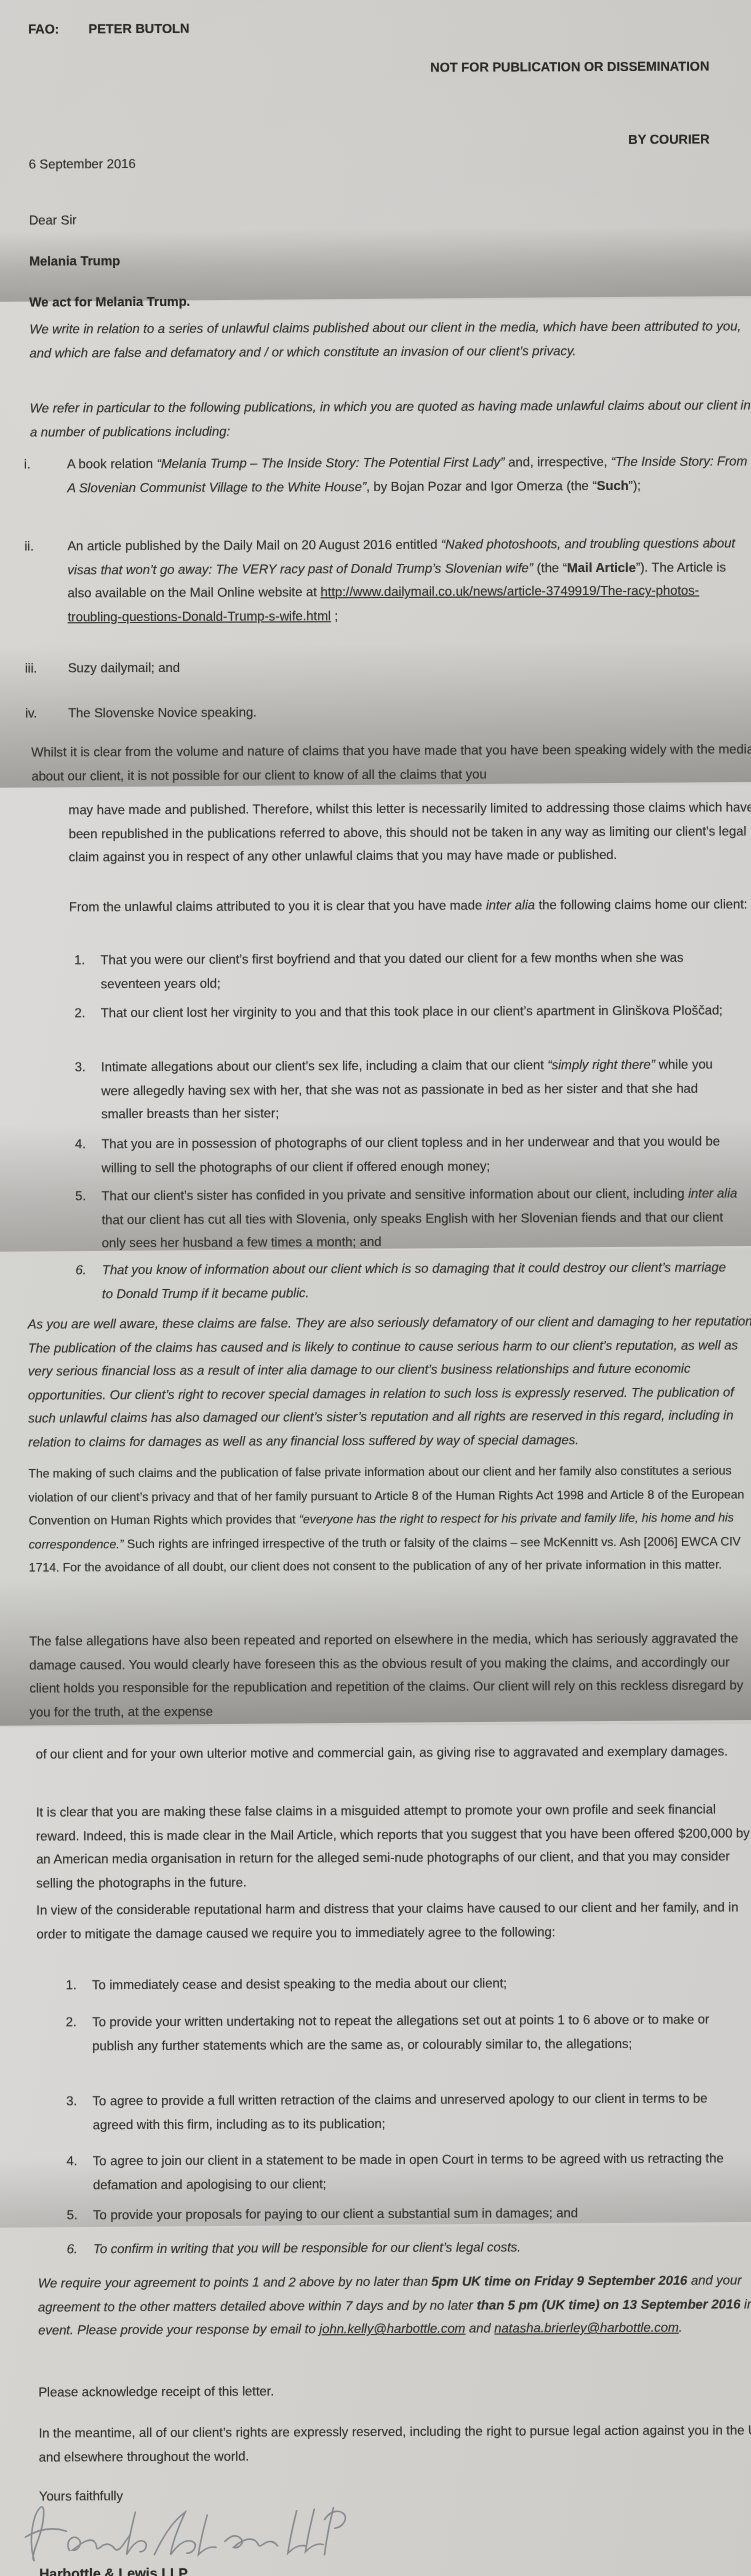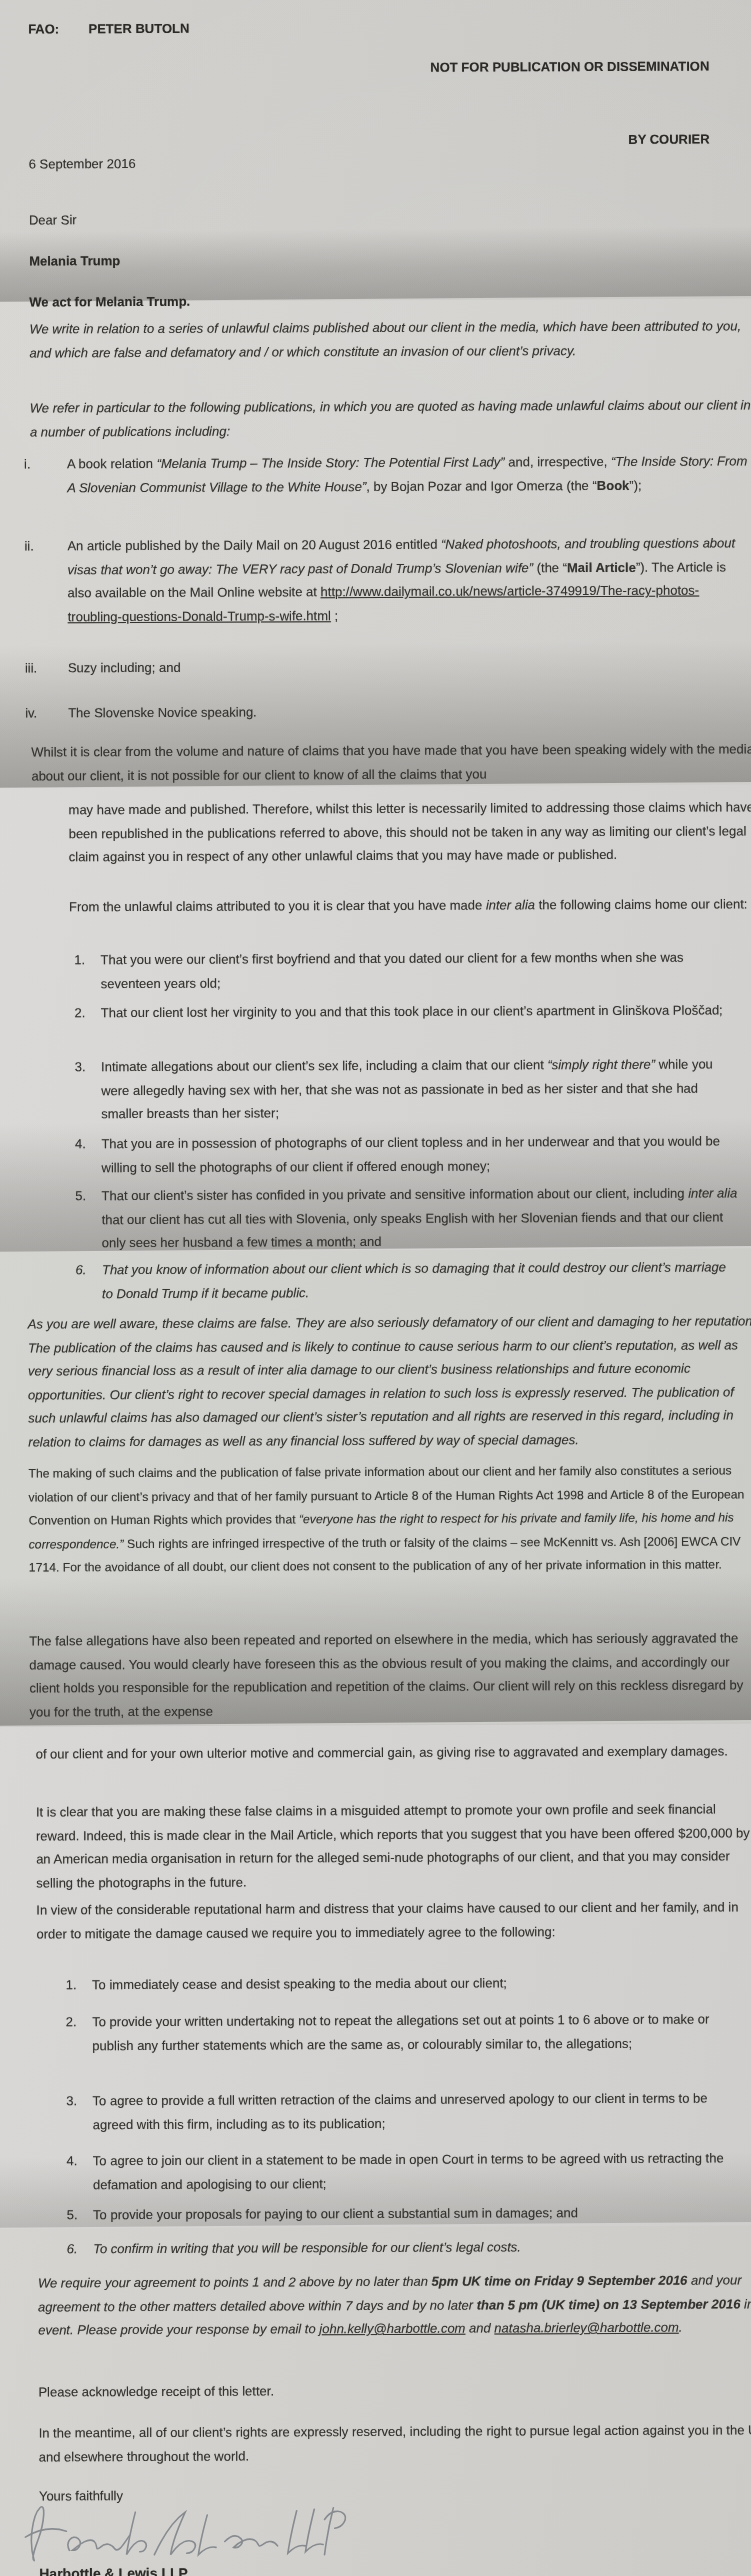--- a/index.html
+++ b/index.html
@@ -83,29 +83,29 @@
   <div class="blk b-def" style="top:151px;">6 September 2016</div>
   <div class="blk b-def" style="top:207px;">Dear Sir</div>
   <div class="blk b-def hdr" style="top:248px;">Melania Trump</div>
   <div class="blk b-def hdr" style="top:289px;">We act for Melania Trump.</div>
 
   <div id="blocks">
       <div class="blk b-def it" style="top: 316px;"><span>We write in relation to a series of unlawful claims published about our client in the media, which have been attributed to you, and which are false and defamatory and / or which constitute an invasion of our client’s privacy.</span></div>
       <div class="blk b-def it" style="top: 395px;"><span>We refer in particular to the following publications, in which you are quoted as having made unlawful claims about our client in a number of publications including:</span></div>
       <div class="blk b-roman item" style="top: 451px;">
         <span class="marker">i.</span>
-        <span class="itext"><span>A book relation </span><span class="ri">“Melania Trump – The Inside Story: The Potential First Lady”</span><span> and, irrespective, </span><span class="ri">“The Inside Story: From A Slovenian Communist Village to the White House”</span><span>, by Bojan Pozar and Igor Omerza (the “</span><span class="rb">Book</span><span>”);</span></span>
+        <span class="itext"><span>A book relation </span><span class="ri">“Melania Trump – The Inside Story: The Potential First Lady”</span><span> and, irrespective, </span><span class="ri">“The Inside Story: From A Slovenian Communist Village to the White House”</span><span>, by Bojan Pozar and Igor Omerza (the “</span><span class="rb">Such</span><span>”);</span></span>
       </div>
       <div class="blk b-roman item" style="top: 533px;">
         <span class="marker">ii.</span>
         <span class="itext"><span>An article published by the Daily Mail on 20 August 2016 entitled </span><span class="ri">“Naked photoshoots, and troubling questions about visas that won’t go away: The VERY racy past of Donald Trump’s Slovenian wife”</span><span> (the “</span><span class="rb">Mail Article</span><span>”). The Article is also available on the Mail Online website at </span><span class="ru">http://www.dailymail.co.uk/news/article-3749919/The-racy-photos-troubling-questions-Donald-Trump-s-wife.html</span><span> ;</span></span>
       </div>
       <div class="blk b-roman item" style="top: 655px;">
         <span class="marker">iii.</span>
-        <span class="itext"><span>Suzy including; and</span></span>
+        <span class="itext"><span>Suzy dailymail; and</span></span>
       </div>
       <div class="blk b-roman item" style="top: 700px;">
         <span class="marker">iv.</span>
         <span class="itext"><span>The Slovenske Novice speaking.</span></span>
       </div>
       <div class="blk b-def" style="top: 739px;"><span>Whilst it is clear from the volume and nature of claims that you have made that you have been speaking widely with the media about our client, it is not possible for our client to know of all the claims that you</span></div>
       <div class="blk b-p2" style="top: 797px;"><span>may have made and published. Therefore, whilst this letter is necessarily limited to addressing those claims which have been republished in the publications referred to above, this should not be taken in any way as limiting our client’s legal claim against you in respect of any other unlawful claims that you may have made or published.</span></div>
       <div class="blk b-p2" style="top: 894px;"><span>From the unlawful claims attributed to you it is clear that you have made </span><span class="ri">inter alia</span><span> the following claims home our client:</span></div>
       <div class="blk b-claims item" style="top: 947px;">
         <span class="marker">1.</span>

